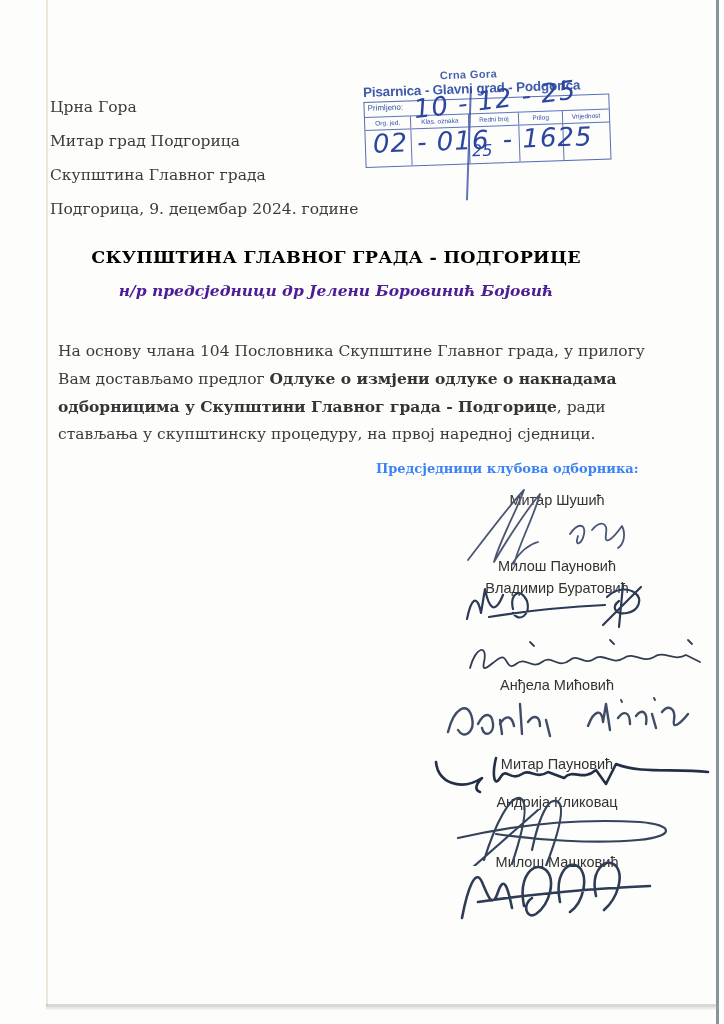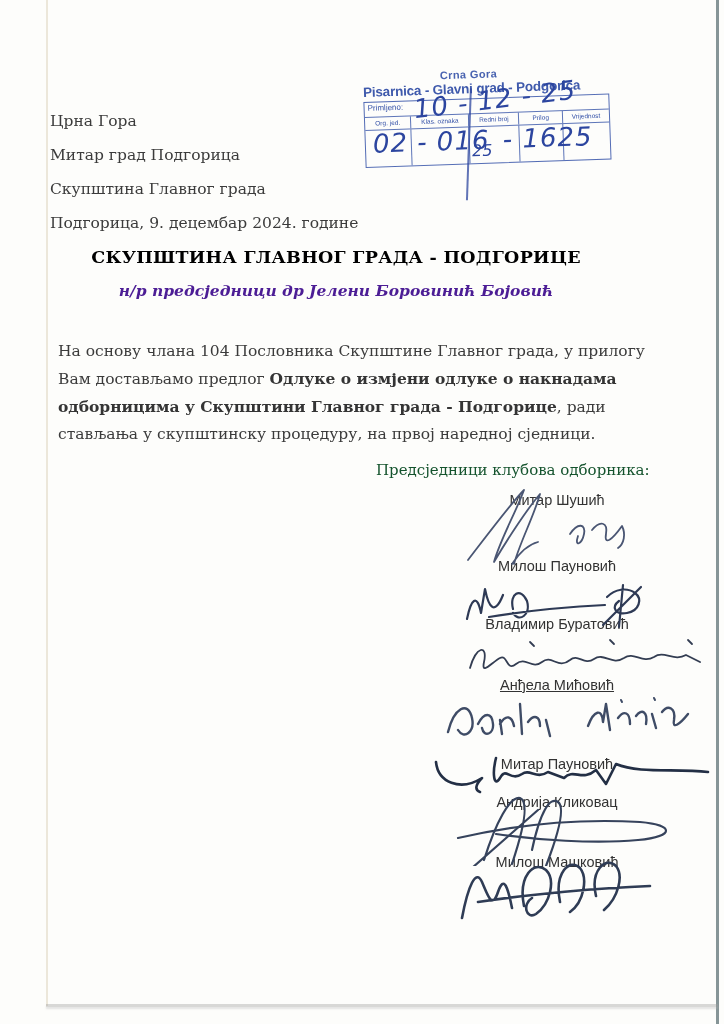--- a/index.html
+++ b/index.html
@@ -7,21 +7,21 @@
     position:relative;width:724px;height:1024px;margin:0 auto;
     background:#fdfdfb;overflow:hidden;
     font-family:"DejaVu Serif", serif;color:#3a3a3a;
   }
   
   .edge-left{position:absolute;left:46px;top:0;width:2px;height:1006px;background:rgba(214,203,178,0.45);}
   .edge-right{position:absolute;left:716px;top:0;width:3px;height:1024px;background:rgba(82,104,108,0.7);}
   .edge-bottom{position:absolute;left:46px;top:1004px;width:672px;height:3px;background:rgba(160,160,160,0.4);box-shadow:0 2px 2px rgba(180,180,180,0.35);}
 
   
-  .letterhead{position:absolute;left:50px;top:104px;font-size:15.5px;line-height:34px;color:#3b3b3b;}
+  .letterhead{position:absolute;left:50px;top:90px;font-size:15.5px;line-height:34px;color:#3b3b3b;}
 
   
   .stamp{position:absolute;left:364px;top:72px;width:248px;transform:rotate(-2deg);transform-origin:left center;color:#3552a8;font-family:"Liberation Sans",sans-serif;}
   .stamp-country{text-align:center;font-weight:bold;font-size:11px;letter-spacing:.4px;padding-right:36px;opacity:.9;}
   .stamp-office{font-weight:bold;font-size:13.5px;white-space:nowrap;letter-spacing:-0.2px;margin:1px 0 2px 0;opacity:.95;}
   .stamp-table{border:1.6px solid rgba(53,82,168,0.85);width:244px;}
   .stamp-row1{height:13px;border-bottom:1.4px solid rgba(53,82,168,0.8);font-size:8px;padding:1px 0 0 3px;}
   .stamp-cols,.stamp-vals{display:flex;}
   .stamp-cols{height:12px;border-bottom:1.4px solid rgba(53,82,168,0.8);}
   .stamp-cols .c, .stamp-vals .c{border-right:1.4px solid rgba(53,82,168,0.8);font-size:6.5px;text-align:center;overflow:hidden;white-space:nowrap;padding-top:2px;}
@@ -38,23 +38,23 @@
   
   .center-col{position:absolute;left:50px;width:572px;text-align:center;}
   .doc-title{top:247px;font-size:17.5px;font-weight:bold;letter-spacing:.3px;color:#000000;}
   .doc-attn{top:281px;font-size:15.5px;font-weight:bold;font-style:italic;color:#4c1d95;}
 
   
   .body-par{position:absolute;left:50px;top:330px;width:604px;font-size:15.5px;line-height:27px;color:#3b3b3b;margin:8px;}
   .body-par .b{font-weight:bold;color:#343434;}
 
   
-  .sig-heading{position:absolute;left:376px;top:461px;font-size:15px;font-weight:normal;color:#14532d;}
+  .sig-heading{position:absolute;left:376px;top:461px;font-size:13px;font-weight:bold;color:#3b82f6;}
   .sig-name{position:absolute;left:407px;width:300px;text-align:center;font-family:"Liberation Sans",sans-serif;font-size:14.5px;color:#333;}
-  .n1{top:492px;}.n2{top:558px;}.n3{top:616px;}.n4{top:677px;text-decoration:underline;}.n5{top:756px;}.n6{top:794px;}.n7{top:854px;}
+  .n1{top:492px;}.n2{top:558px;}.n3{top:580px;}.n4{top:677px;}.n5{top:756px;}.n6{top:794px;}.n7{top:854px;}
   .sig{position:absolute;pointer-events:none;}
   .sig path{fill:none;stroke-linecap:round;stroke-linejoin:round;}
 </style>
 </head>
 <body>
 
 <div class="page">
 
   <div class="edge-left"></div>
   <div class="edge-right"></div>

